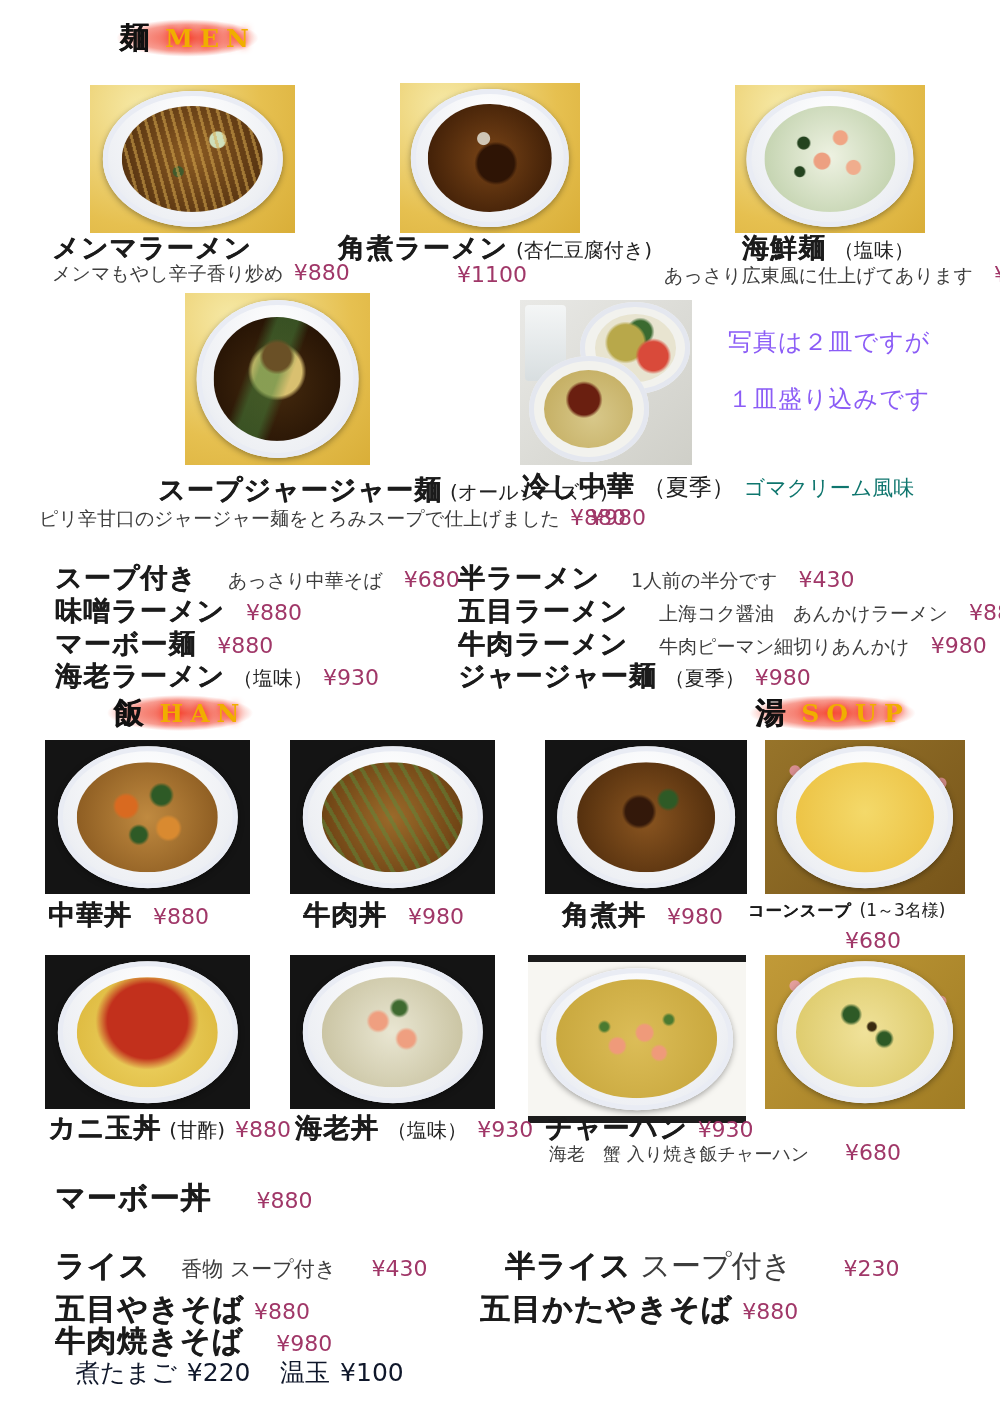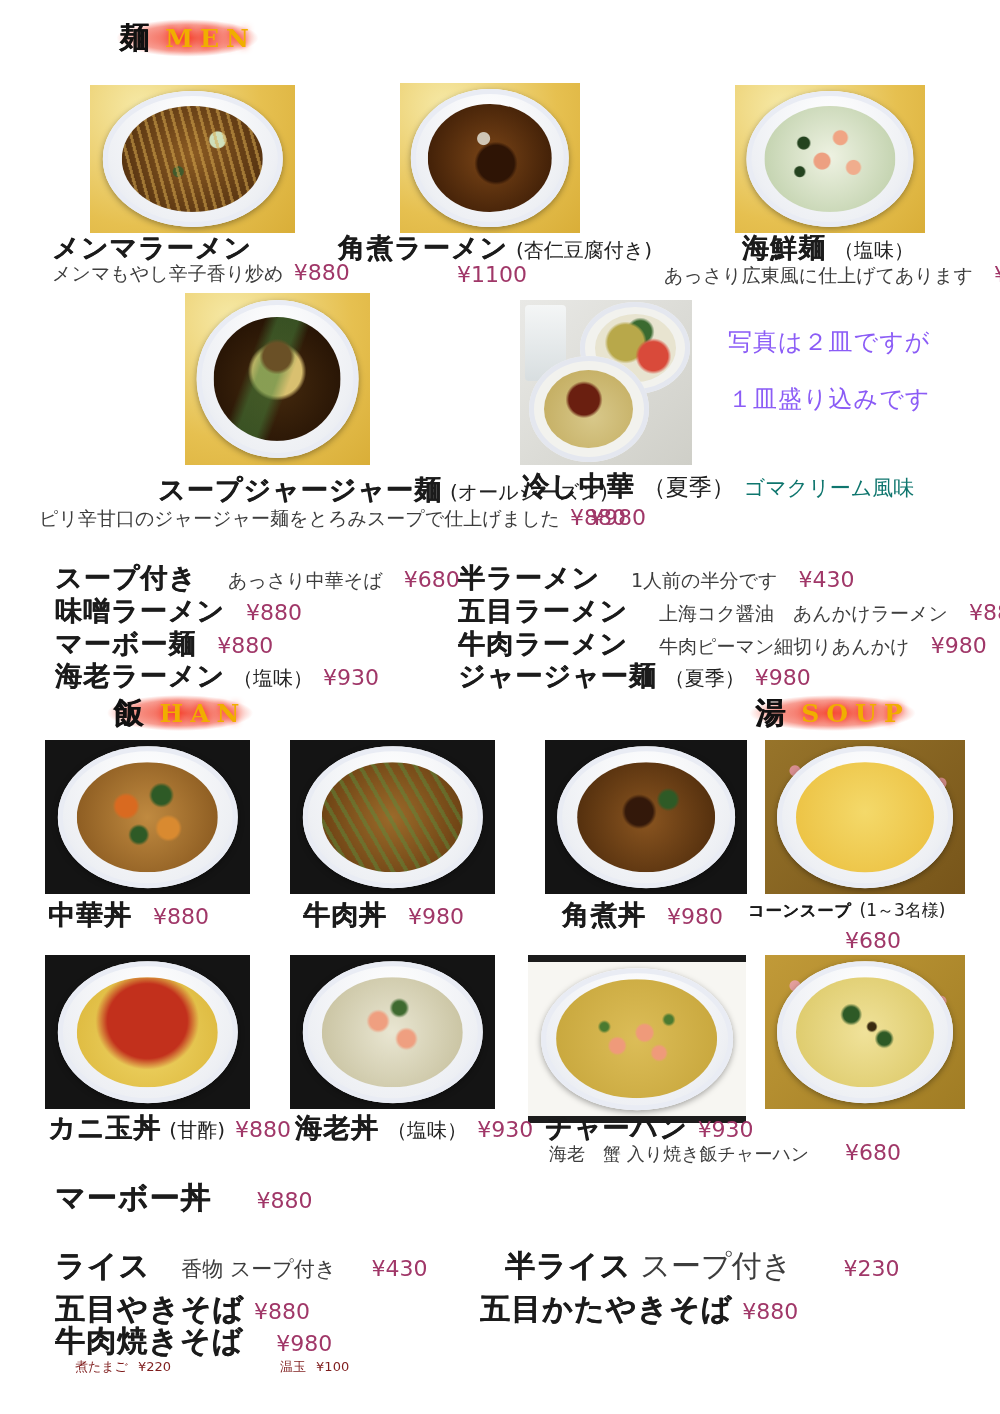--- a/index.html
+++ b/index.html
@@ -13,21 +13,21 @@
   .dish.big{font-size:30px}
   .dish.mid{font-size:16px}
   .jnote{font-size:20px;color:#222;margin-left:3px}
   .jnote.small{font-size:17px}
   .desc{font-size:19px;color:#3d3d3d;margin-left:26px}
   .desc.tight{margin-left:4px}
   .tail{font-size:21px;color:#0f766e;margin-left:4px}
   .price{font-size:22px;color:#a03768;margin-left:5px}
   .price.gap{margin-left:16px}
   .gray{color:#555}
-  .gray .price,.gray .dish{color:#7f1d1d;text-shadow:none;font-weight:normal;font-size:13px;letter-spacing:0}
+  .gray .price,.gray .dish{color:#0f172a;text-shadow:none;font-weight:normal;font-size:25px;letter-spacing:0}
   .notetext{font-size:24px;color:#8b5cf6;letter-spacing:1px}
 
   
   .badge{position:absolute;display:flex;align-items:center;justify-content:center;gap:16px;
          background:radial-gradient(ellipse 52% 50% at center,rgba(242,75,55,.95) 0%,rgba(242,75,55,.55) 55%,rgba(242,75,55,0) 78%)}
   .badge .kanji{font-size:30px;font-weight:bold;color:#111;text-shadow:.6px 0 0 #111}
   .badge .roman{font-family:"DejaVu Serif","Liberation Serif",serif;font-size:25px;font-weight:bold;
                 color:#f0ae00;letter-spacing:7px;text-shadow:0 0 7px rgba(255,55,35,.95)}
 
   

